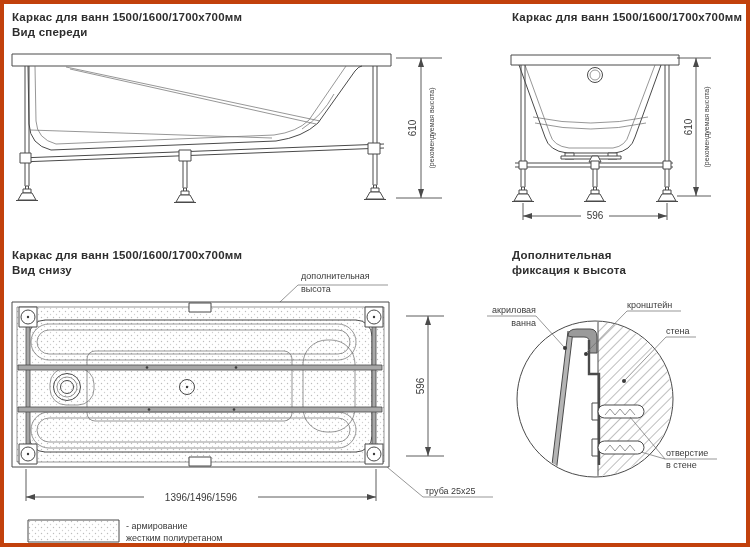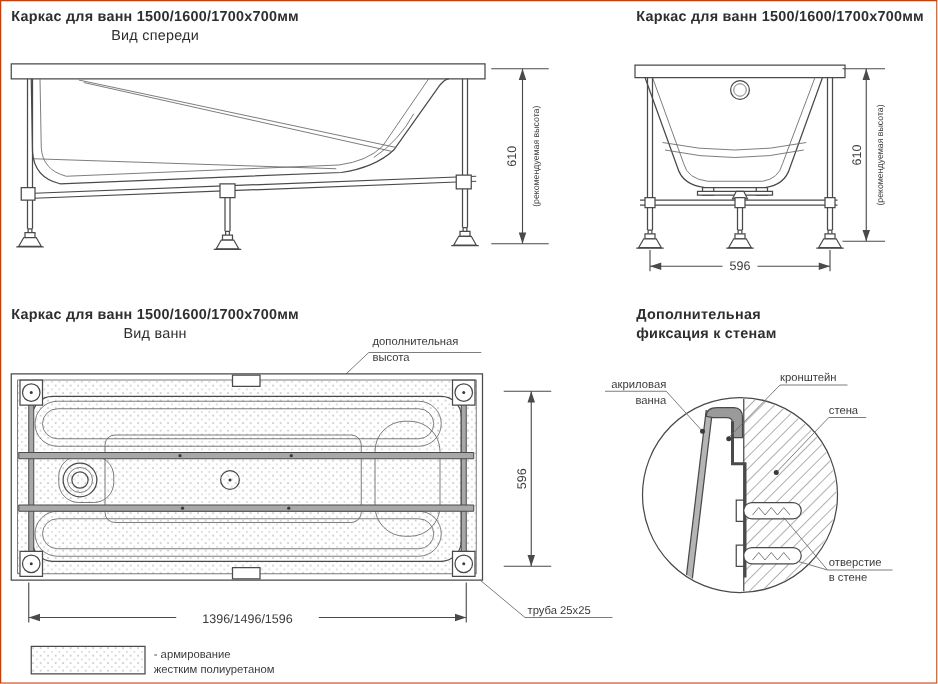--- a/index.html
+++ b/index.html
@@ -1,23 +1,23 @@
 <!DOCTYPE html>
 <html><head>
 <meta charset="utf-8">
 <style>
   html,body{margin:0;padding:0;background:#ffffff;}
   #canvas{
     position:relative;width:750px;height:547px;background:#ffffff;
     font-family:"Liberation Sans","DejaVu Sans",sans-serif;color:#2e2e2e;
-    border:1px solid #c2410c;box-sizing:border-box;overflow:hidden;
+    border:4px solid #c2410c;box-sizing:border-box;overflow:hidden;
   }
   .title{position:absolute;font-size:11.5px;line-height:15px;letter-spacing:.2px;}
   .title .t1{font-weight:bold;display:block;}
-  .title .t2{display:block;font-weight:normal;text-align:center;}
+  .title .t2{display:block;font-weight:bold;}
   .anno{position:absolute;font-size:9px;line-height:13px;color:#3a3a3a;}
   svg{position:absolute;overflow:visible;}
   svg *{vector-effect:non-scaling-stroke;}
   .ln{stroke:#4a4a4a;stroke-width:1;fill:none;}
   .lnthin{stroke:#6a6a6a;stroke-width:.7;fill:none;}
   .fillw{fill:#ffffff;stroke:#4a4a4a;stroke-width:1;}
   .fillg{fill:#a8a8a8;stroke:#4a4a4a;stroke-width:.8;}
   .dim{stroke:#4a4a4a;stroke-width:.9;fill:none;}
   .arr{fill:#4a4a4a;stroke:none;}
   .dot{fill:#3a3a3a;stroke:none;}
@@ -33,25 +33,25 @@
 
   <div class="title" style="left:8px;top:6px;">
     <span class="t1">Каркас для ванн 1500/1600/1700x700мм</span>
     <span class="t2">Вид спереди</span>
   </div>
   <div class="title" style="left:508px;top:6px;">
     <span class="t1">Каркас для ванн 1500/1600/1700x700мм</span>
   </div>
   <div class="title" style="left:8px;top:244px;">
     <span class="t1">Каркас для ванн 1500/1600/1700x700мм</span>
-    <span class="t2">Вид ванн</span>
+    <span class="t2">Вид снизу</span>
   </div>
   <div class="title bold2" style="left:508px;top:244px;">
     <span class="t1">Дополнительная</span>
-    <span class="t1">фиксация к стенам</span>
+    <span class="t1">фиксация к высота</span>
   </div>
 
   <svg style="left:0;top:40px;" width="460" height="205" viewBox="0 0 460 205">
     <defs>
       <g id="foot">
         <rect x="-1.5" y="0" width="3" height="7" class="fillw"></rect>
         <rect x="-4" y="3" width="8" height="4" class="fillw"></rect>
         <path d="M-9,14 L-5,7 L5,7 L9,14 Z" class="fillw"></path>
         <path d="M-11,14.5 H11" class="ln" stroke-width="1.5"></path>
       </g>

